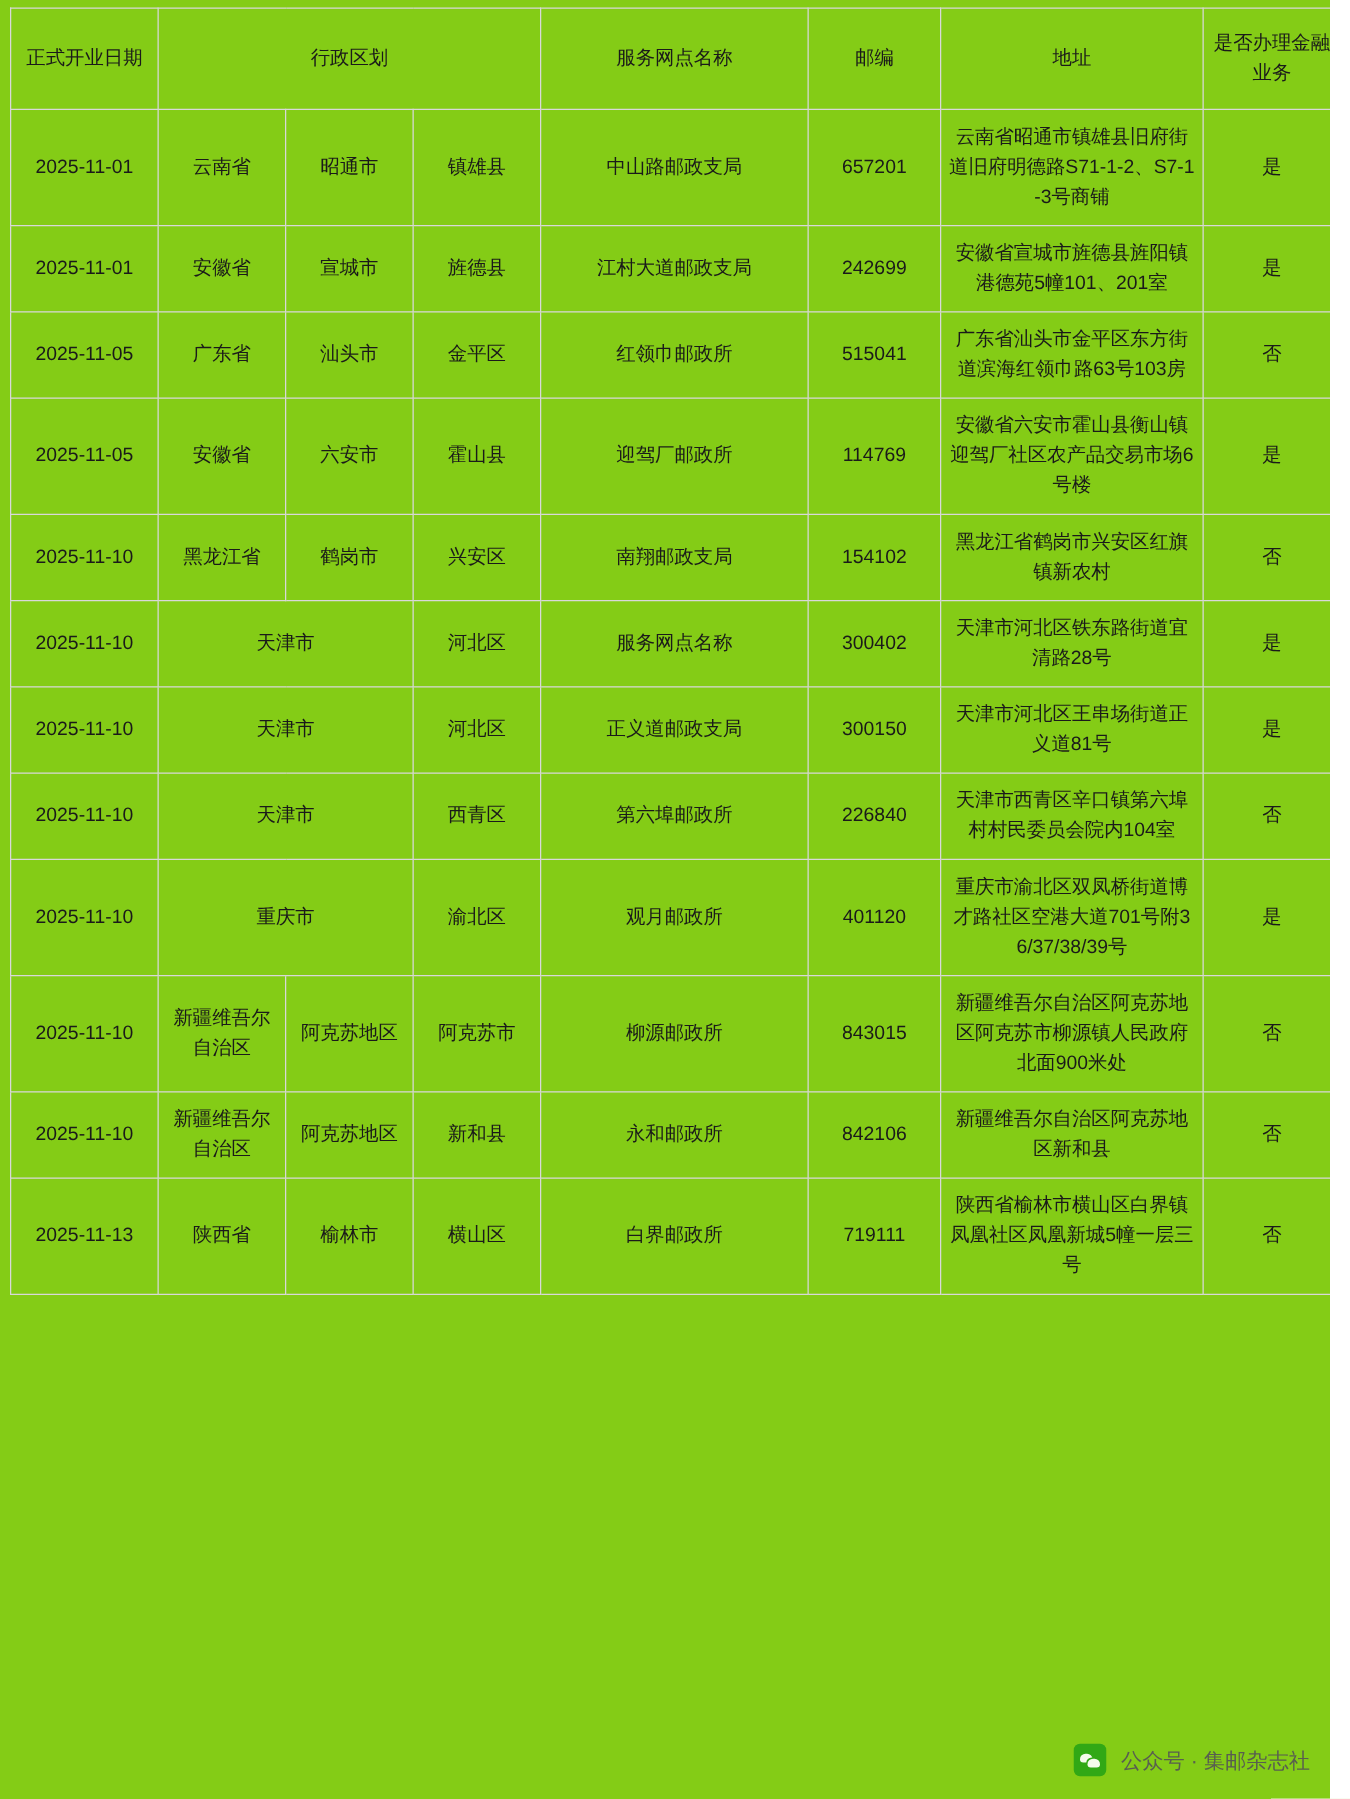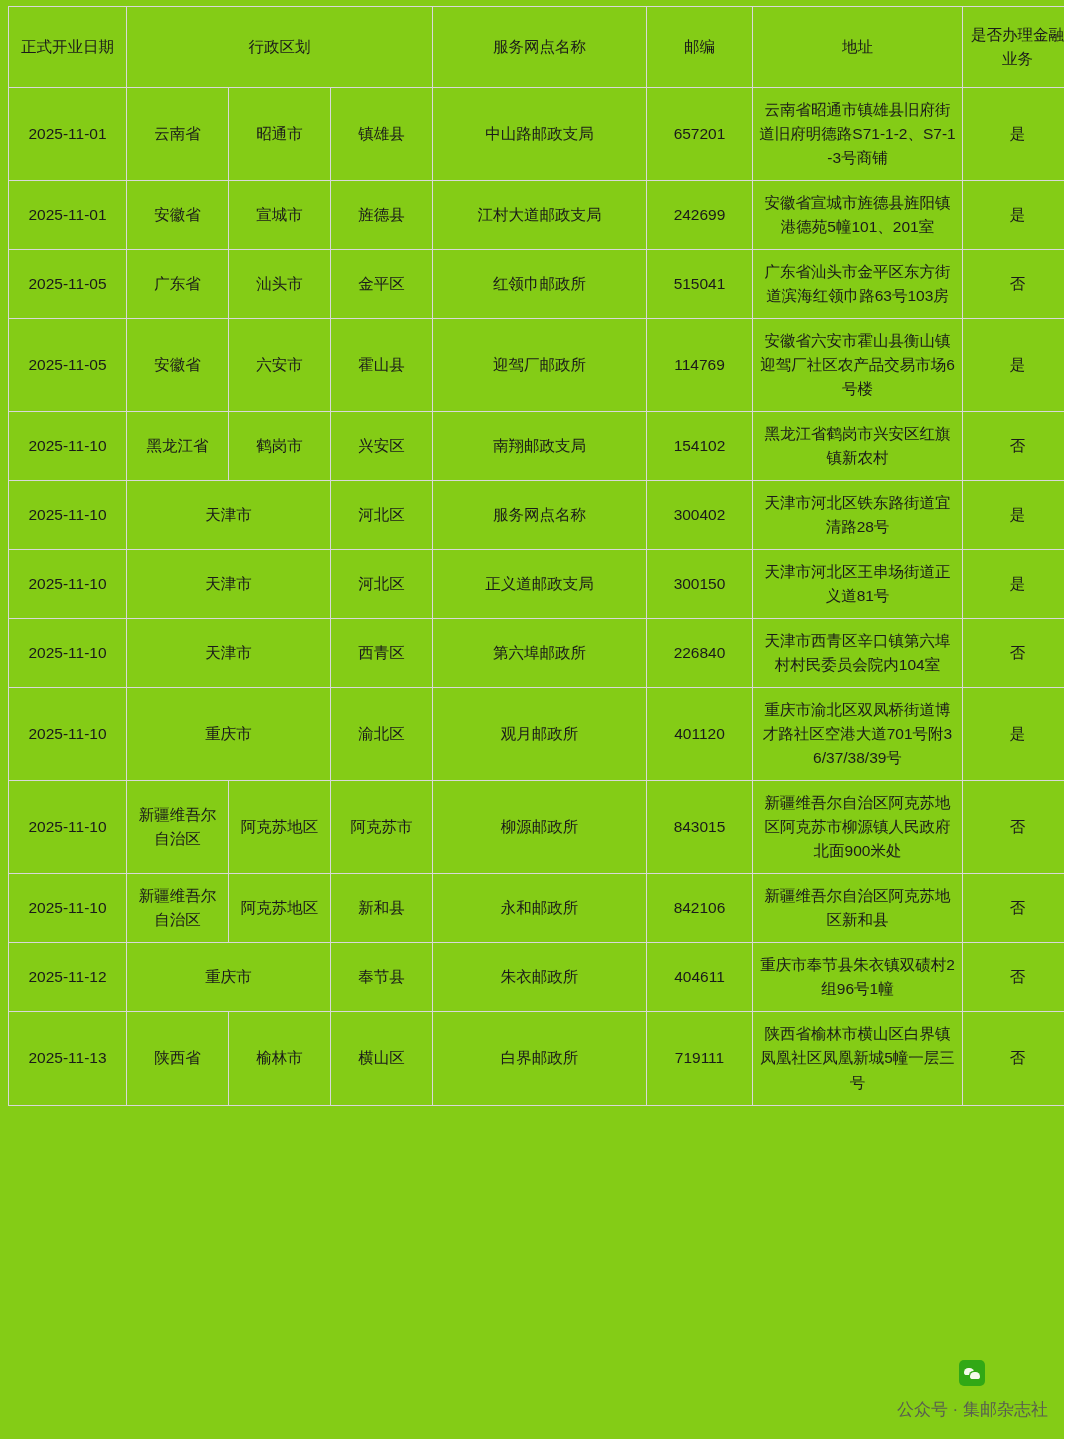--- a/index.html
+++ b/index.html
@@ -69,21 +69,20 @@
     position: absolute;
     right: 16px;
     bottom: 18px;
     display: flex;
     align-items: center;
     gap: 12px;
     font-size: 17px;
     color: #555;
     opacity: 0.92;
     pointer-events: none;
-    flex-direction: column;
   }
   .wm-logo {
     width: 26px;
     height: 26px;
     border-radius: 5px;
     background: #2aa515;
     position: relative;
     flex: 0 0 auto;
   }
   .wm-logo::before {
@@ -236,29 +235,20 @@
           <td>2025-11-10</td>
           <td>新疆维吾尔自治区</td>
           <td>阿克苏地区</td>
           <td>新和县</td>
           <td class="name">永和邮政所</td>
           <td>842106</td>
           <td class="addr">新疆维吾尔自治区阿克苏地区新和县</td>
           <td>否</td>
         </tr>
         <tr>
-          <td>2025-11-12</td>
-          <td colspan="2">重庆市</td>
-          <td>奉节县</td>
-          <td class="name">朱衣邮政所</td>
-          <td>404611</td>
-          <td class="addr">重庆市奉节县朱衣镇双碛村2组96号1幢</td>
-          <td>否</td>
-        </tr>
-        <tr>
           <td>2025-11-13</td>
           <td>陕西省</td>
           <td>榆林市</td>
           <td>横山区</td>
           <td class="name">白界邮政所</td>
           <td>719111</td>
           <td class="addr">陕西省榆林市横山区白界镇凤凰社区凤凰新城5幢一层三号</td>
           <td>否</td>
         </tr>
       </tbody>

